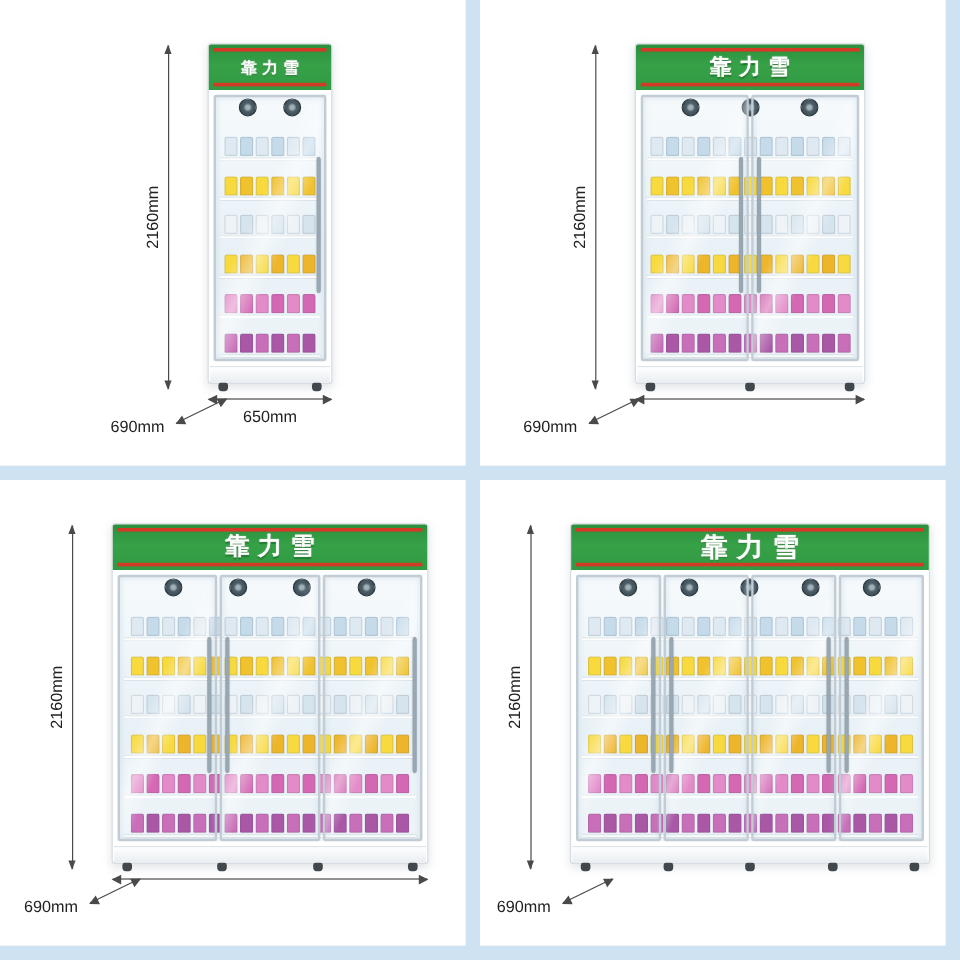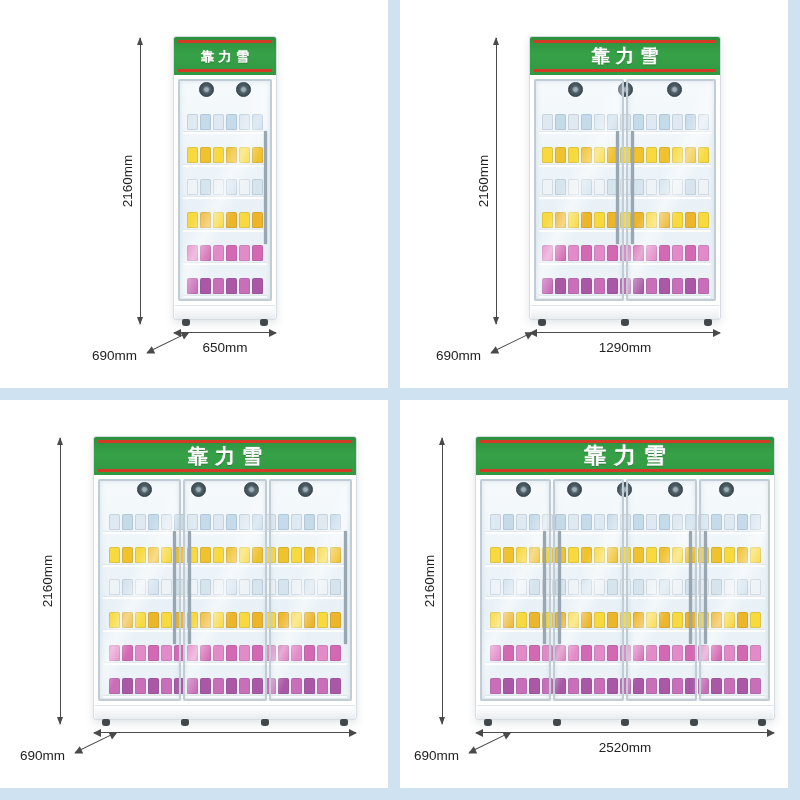--- a/index.html
+++ b/index.html
@@ -325,21 +325,20 @@
             </div>
             <div class="fz-base"></div>
             <div class="wheels">
               <span class="wheel"></span>
               <span class="wheel"></span>
               <span class="wheel"></span>
             </div>
           </div>
         <div class="hdim">
           <span class="hline"></span>
-          <span class="hlabel">1290mm</span>
         </div>
       </div>
     </div>
     <div class="depth">
       <span class="dlabel">690mm</span>
       <span class="dline"></span>
     </div>
   </section>
 
   <section class="panel">
@@ -725,24 +724,20 @@
             </div>
             <div class="fz-base"></div>
             <div class="wheels">
               <span class="wheel"></span>
               <span class="wheel"></span>
               <span class="wheel"></span>
               <span class="wheel"></span>
               <span class="wheel"></span>
             </div>
           </div>
-        <div class="hdim">
-          <span class="hline"></span>
-          <span class="hlabel">2520mm</span>
-        </div>
       </div>
     </div>
     <div class="depth">
       <span class="dlabel">690mm</span>
       <span class="dline"></span>
     </div>
   </section>
 
 </div>
 

